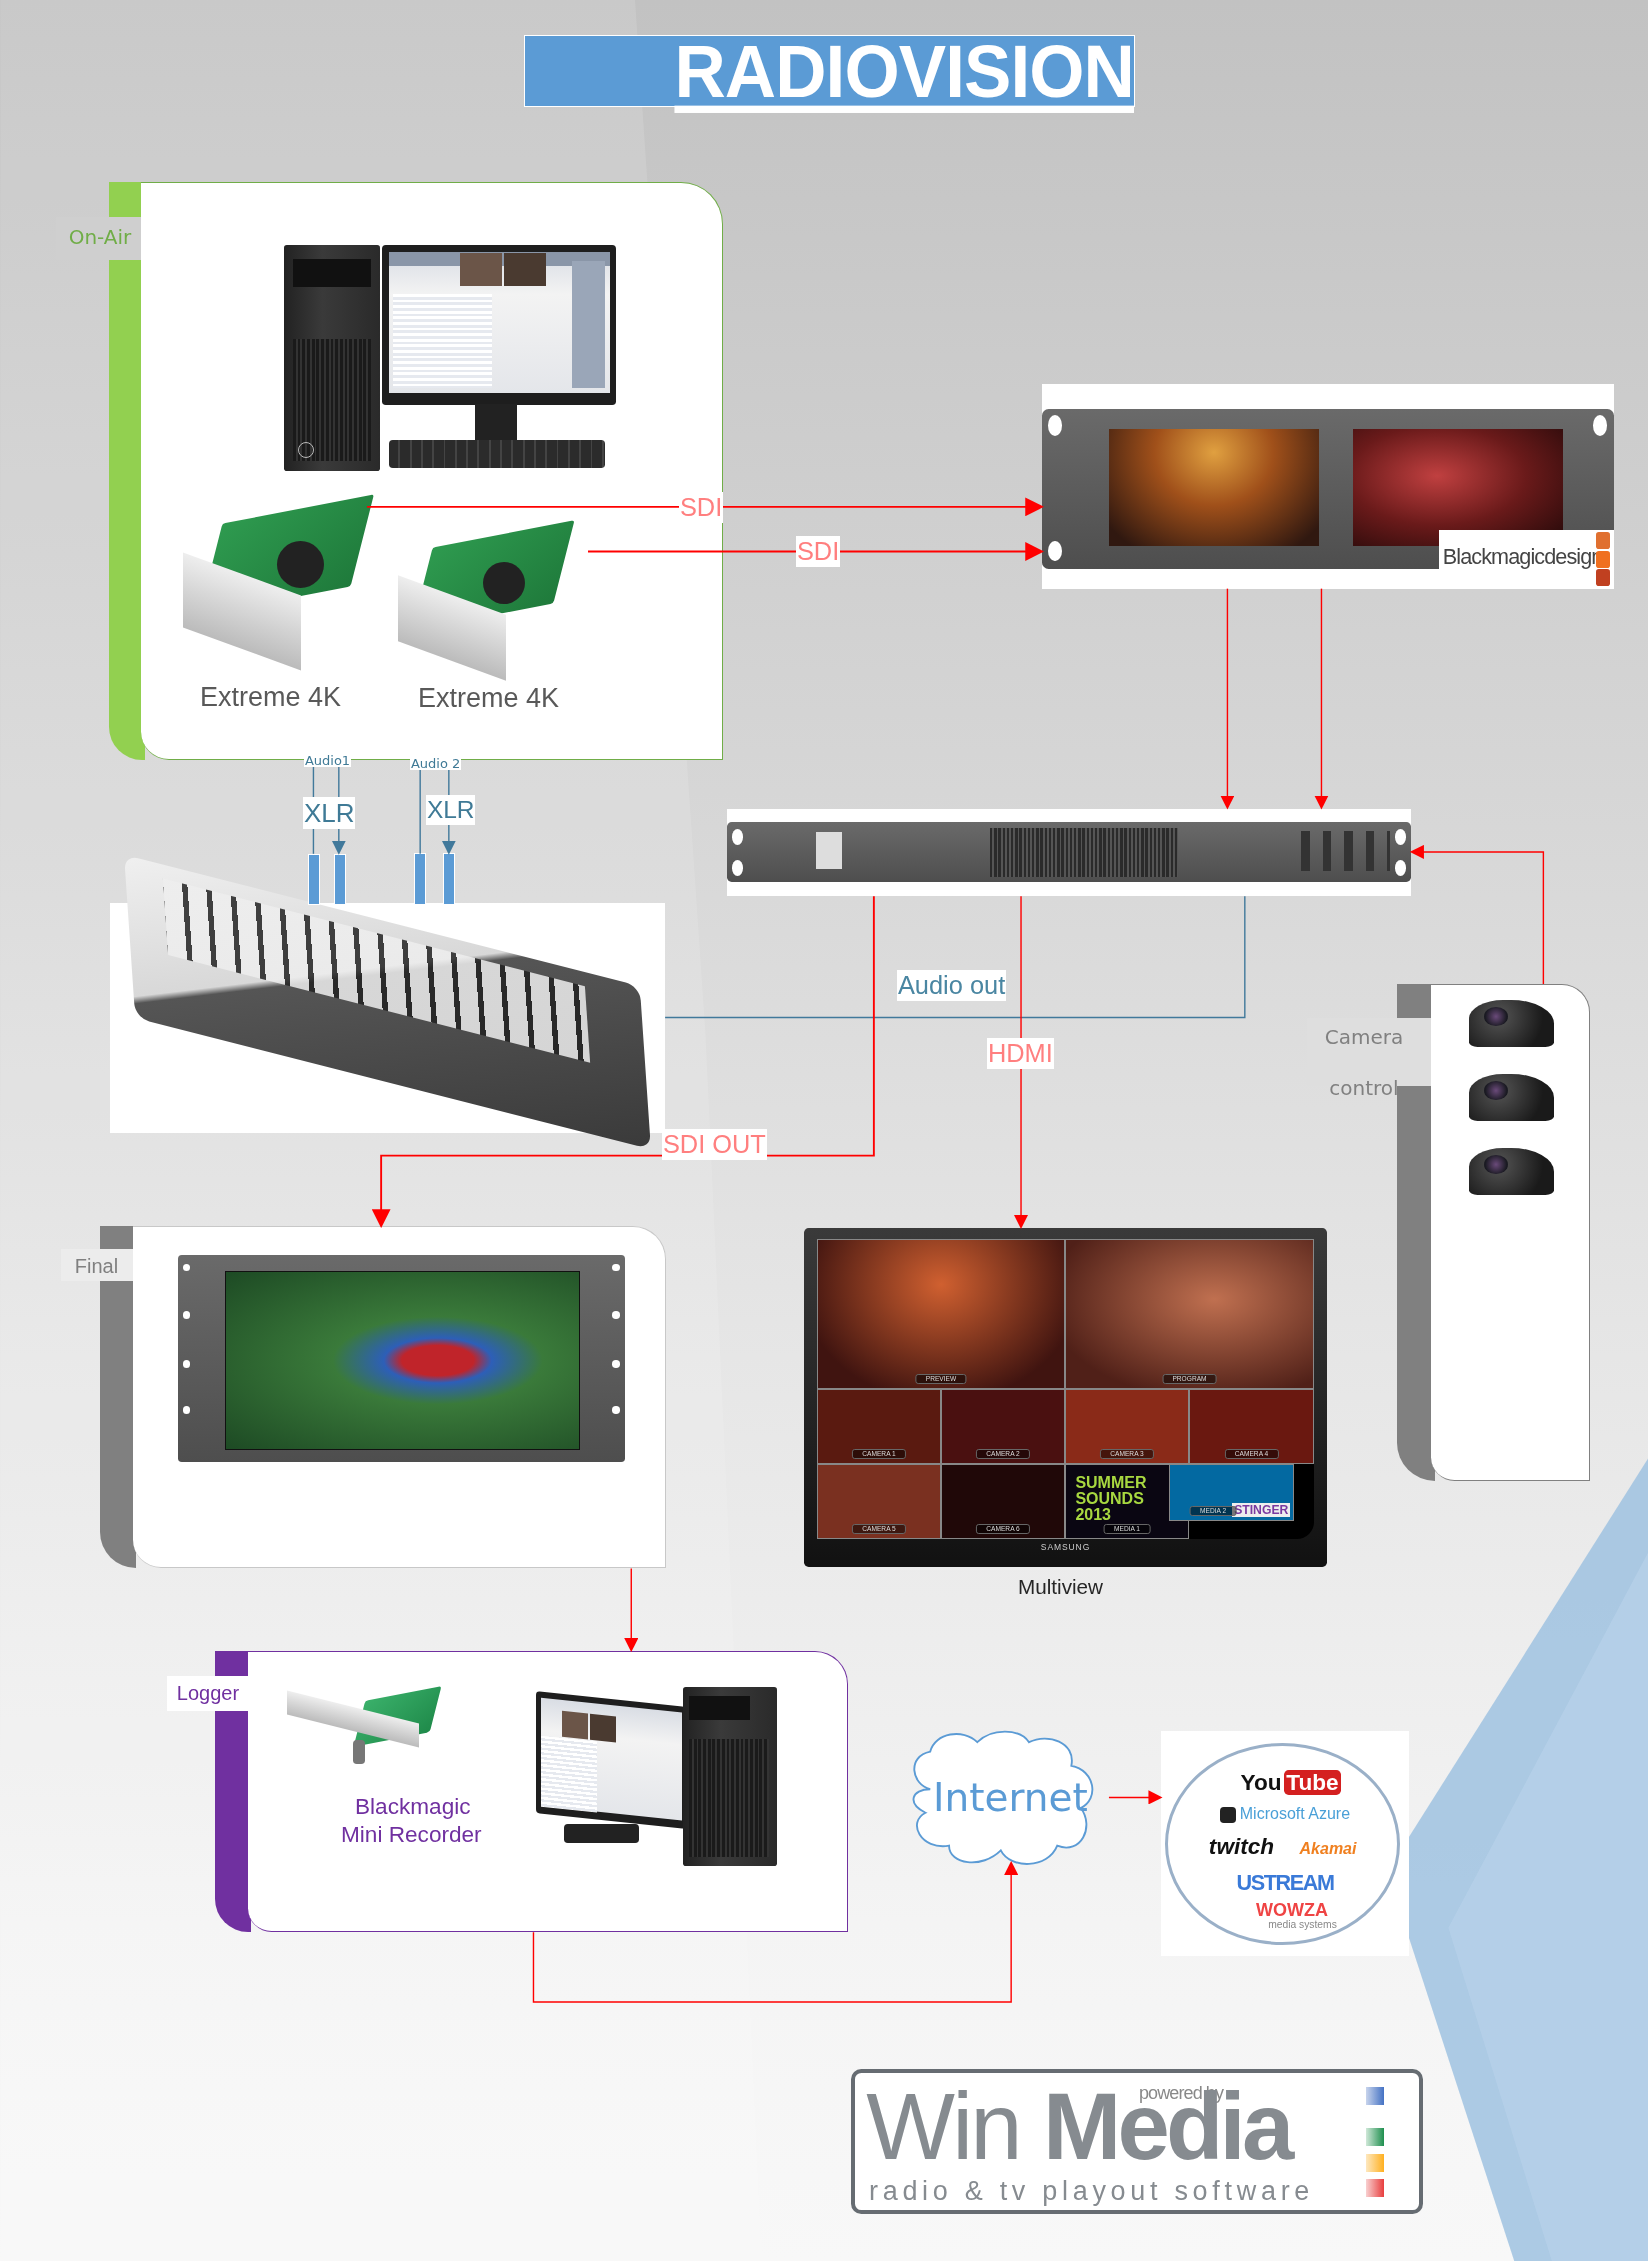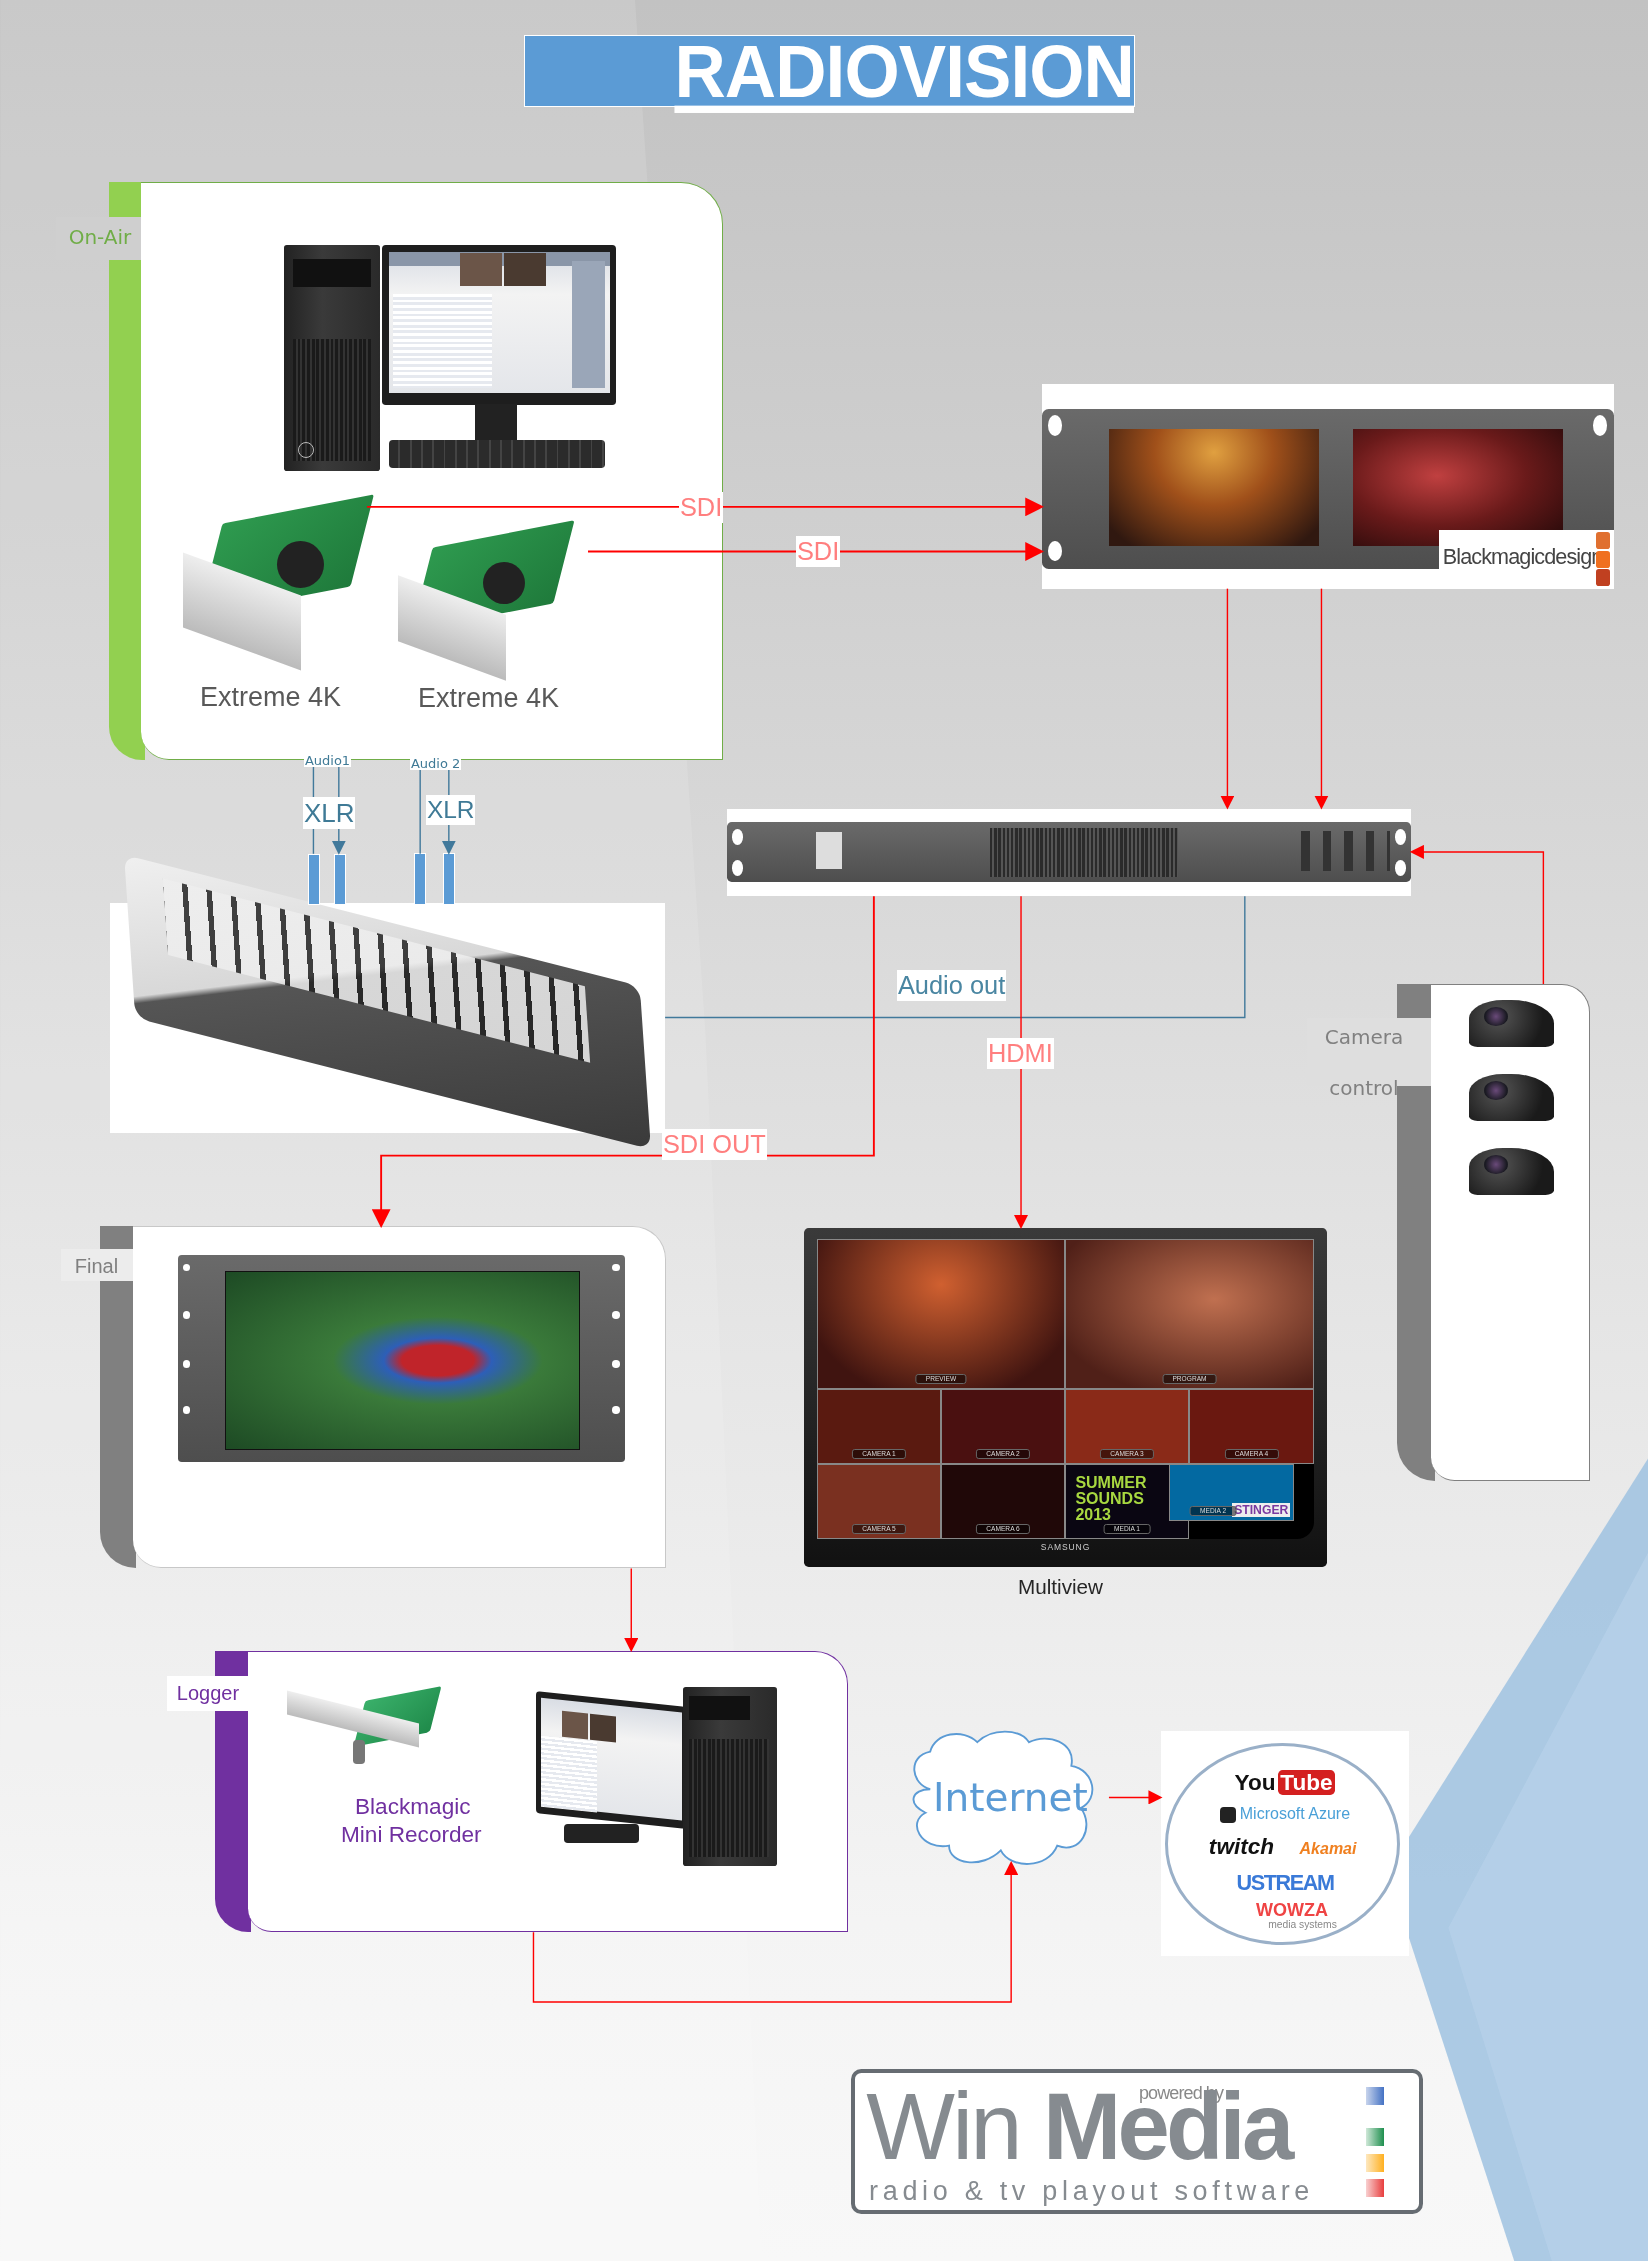--- a/index.html
+++ b/index.html
@@ -223,21 +223,21 @@
   <div style="position:absolute;left:5.6px;top:52px;width:80px;height:118px;background:repeating-linear-gradient(90deg,#1a1a1a 0 2.8px,#333 2.8px 4.7px);"></div>
 </div>
 
 <svg class="abs" style="left:902px;top:1728px;" width="207" height="146" viewBox="0 0 440 310">
   <path d="M60,130 C20,120 10,60 60,50 C70,10 130,0 160,30 C190,0 250,0 270,30 C310,10 370,30 360,80 C410,90 420,150 380,170 C410,210 380,270 330,250 C310,300 230,300 210,260 C170,300 100,290 100,250 C40,260 10,200 50,180 C10,160 20,130 60,130 Z" fill="#fff" stroke="#5b9bd5" stroke-width="4"></path>
 </svg>
 <div class="abs" style="left:933px;top:1775px;font-family:'DejaVu Sans',sans-serif;font-size:39px;color:#5b9bd5;">Internet</div>
 
 <div class="panel" style="left:1161px;top:1731px;width:248px;height:225px;">
   <div style="position:absolute;left:3.8px;top:12.2px;width:235px;height:202px;border:3.8px solid #9ab0c8;border-radius:50%;box-sizing:border-box;"></div>
-  <div class="svc" style="left:0;top:39px;width:248px;font-size:22.6px;">
+  <div class="svc" style="left:6px;top:39px;width:248px;font-size:22.6px;">
     <span style="color:#111;">You</span><span style="color:#fff;background:#d42020;border-radius:4.7px;padding:0 2.8px;margin-left:1.9px;">Tube</span>
   </div>
   <div class="svc" style="left:0;top:74px;width:248px;font-size:16px;color:#4aa0d8;font-weight:normal;">
     <span style="display:inline-block;width:16px;height:16px;background:#222;border-radius:3.8px;vertical-align:middle;margin-right:3.8px;"></span><span>Microsoft Azure</span>
   </div>
   <div class="svc" style="left:38px;top:103px;width:85px;font-size:22.6px;color:#111;font-style:italic;">twitch</div>
   <div class="svc" style="left:127px;top:109px;width:80px;font-size:16px;color:#f08020;font-style:italic;">Akamai</div>
   <div class="svc" style="left:0;top:139px;width:248px;font-size:21.6px;color:#3a7ad8;letter-spacing:-1.4px;">USTREAM</div>
   <div class="svc" style="left:56px;top:169px;width:150px;font-size:18px;color:#ef4444;">WOWZA</div>
   <div class="svc" style="left:71px;top:188px;width:141px;font-size:10.3px;color:#888;font-weight:normal;">media systems</div>

